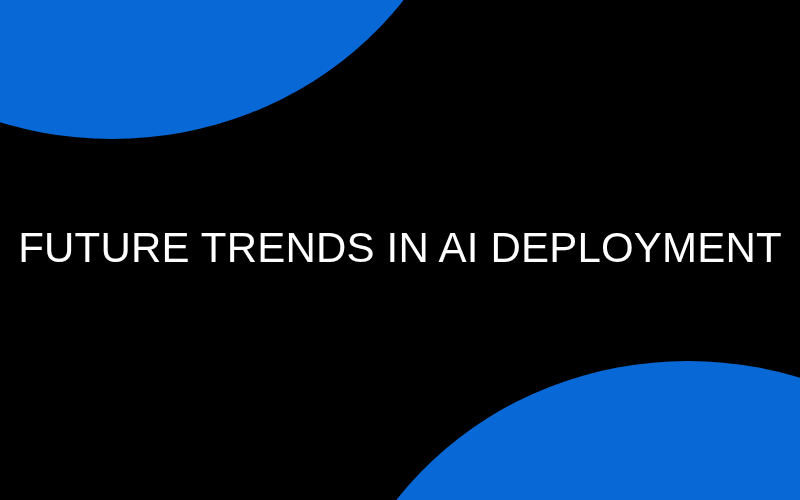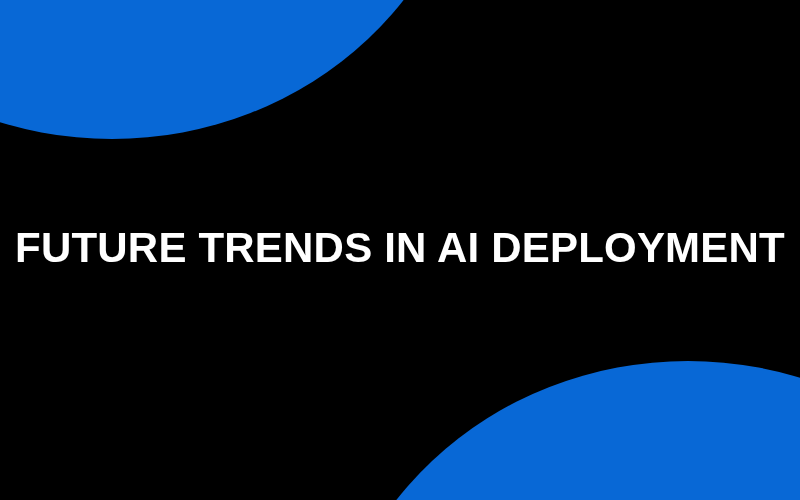--- a/index.html
+++ b/index.html
@@ -36,21 +36,21 @@
     width: 800px;
     height: 500px;
     display: flex;
     align-items: center;
     justify-content: center;
     pointer-events: none;
   }
 
   #slide-title {
     font-family: "Liberation Sans", sans-serif;
-    font-weight: bold;
+    font-weight: normal;
     font-size: 42px;
     line-height: 1.12;
     letter-spacing: 0.2px;
     color: #FFFFFF;
     text-align: center;
     white-space: nowrap;
     margin: 0;
     padding: 0;
     transform: translateY(-2px);
   }

